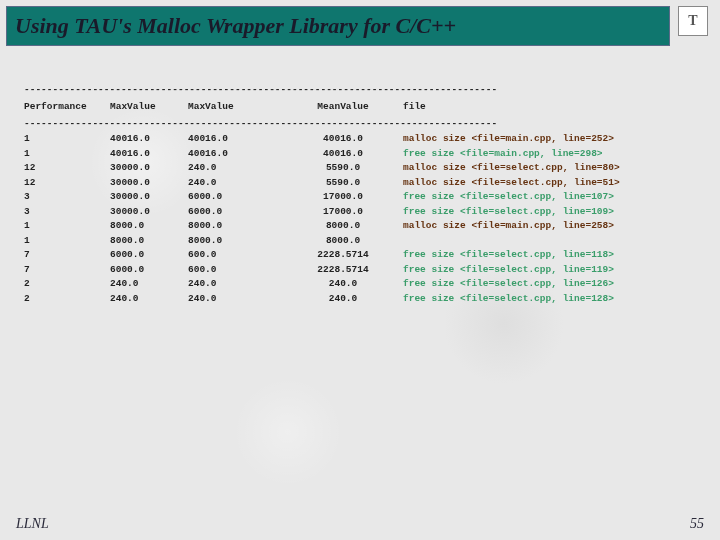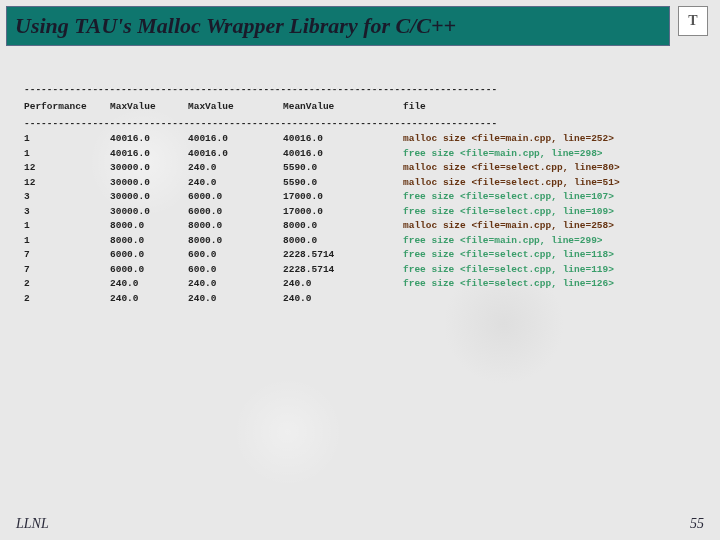--- a/index.html
+++ b/index.html
@@ -69,21 +69,21 @@
     display: flex;
     margin: 6px 0;
   }
   .header-row > div, .data-row > div {
     overflow: hidden;
     white-space: nowrap;
   }
   .col-num { width: 86px; }
   .col-max { width: 78px; }
   .col-min { width: 95px; }
-  .col-mean { width: 120px; }
+  .col-mean { width: 120px; text-align: center; }
   .col-name { flex: 1; }
   .rows { margin-top: 4px; }
   .data-row {
     display: flex;
     margin: 3.5px 0;
   }
   .op-malloc { color: #663311; }
   .op-free { color: #3a9d6a; }
   .footer {
     position: absolute;
@@ -173,21 +173,20 @@
         <div class="col-max">8000.0</div>
         <div class="col-min">8000.0</div>
         <div class="col-mean">8000.0</div>
         <div class="col-name op-malloc">malloc size &lt;file=main.cpp, line=258&gt;</div>
       </div>
       <div class="data-row">
         <div class="col-num">1</div>
         <div class="col-max">8000.0</div>
         <div class="col-min">8000.0</div>
         <div class="col-mean">8000.0</div>
-        <div class="col-name op-free">free size &lt;file=main.cpp, line=299&gt;</div>
       </div>
       <div class="data-row">
         <div class="col-num">7</div>
         <div class="col-max">6000.0</div>
         <div class="col-min">600.0</div>
         <div class="col-mean">2228.5714</div>
         <div class="col-name op-free">free size &lt;file=select.cpp, line=118&gt;</div>
       </div>
       <div class="data-row">
         <div class="col-num">7</div>
@@ -201,20 +200,21 @@
         <div class="col-max">240.0</div>
         <div class="col-min">240.0</div>
         <div class="col-mean">240.0</div>
         <div class="col-name op-free">free size &lt;file=select.cpp, line=126&gt;</div>
       </div>
       <div class="data-row">
         <div class="col-num">2</div>
         <div class="col-max">240.0</div>
         <div class="col-min">240.0</div>
         <div class="col-mean">240.0</div>
+        <div class="col-name op-free">free size &lt;file=select.cpp, line=128&gt;</div>
       </div>
     </div>
 </div>
 
 <div class="footer">
   <span>LLNL</span>
   <span class="footer-center">TAU Performance System</span>
   <span>55</span>
 </div>
 

